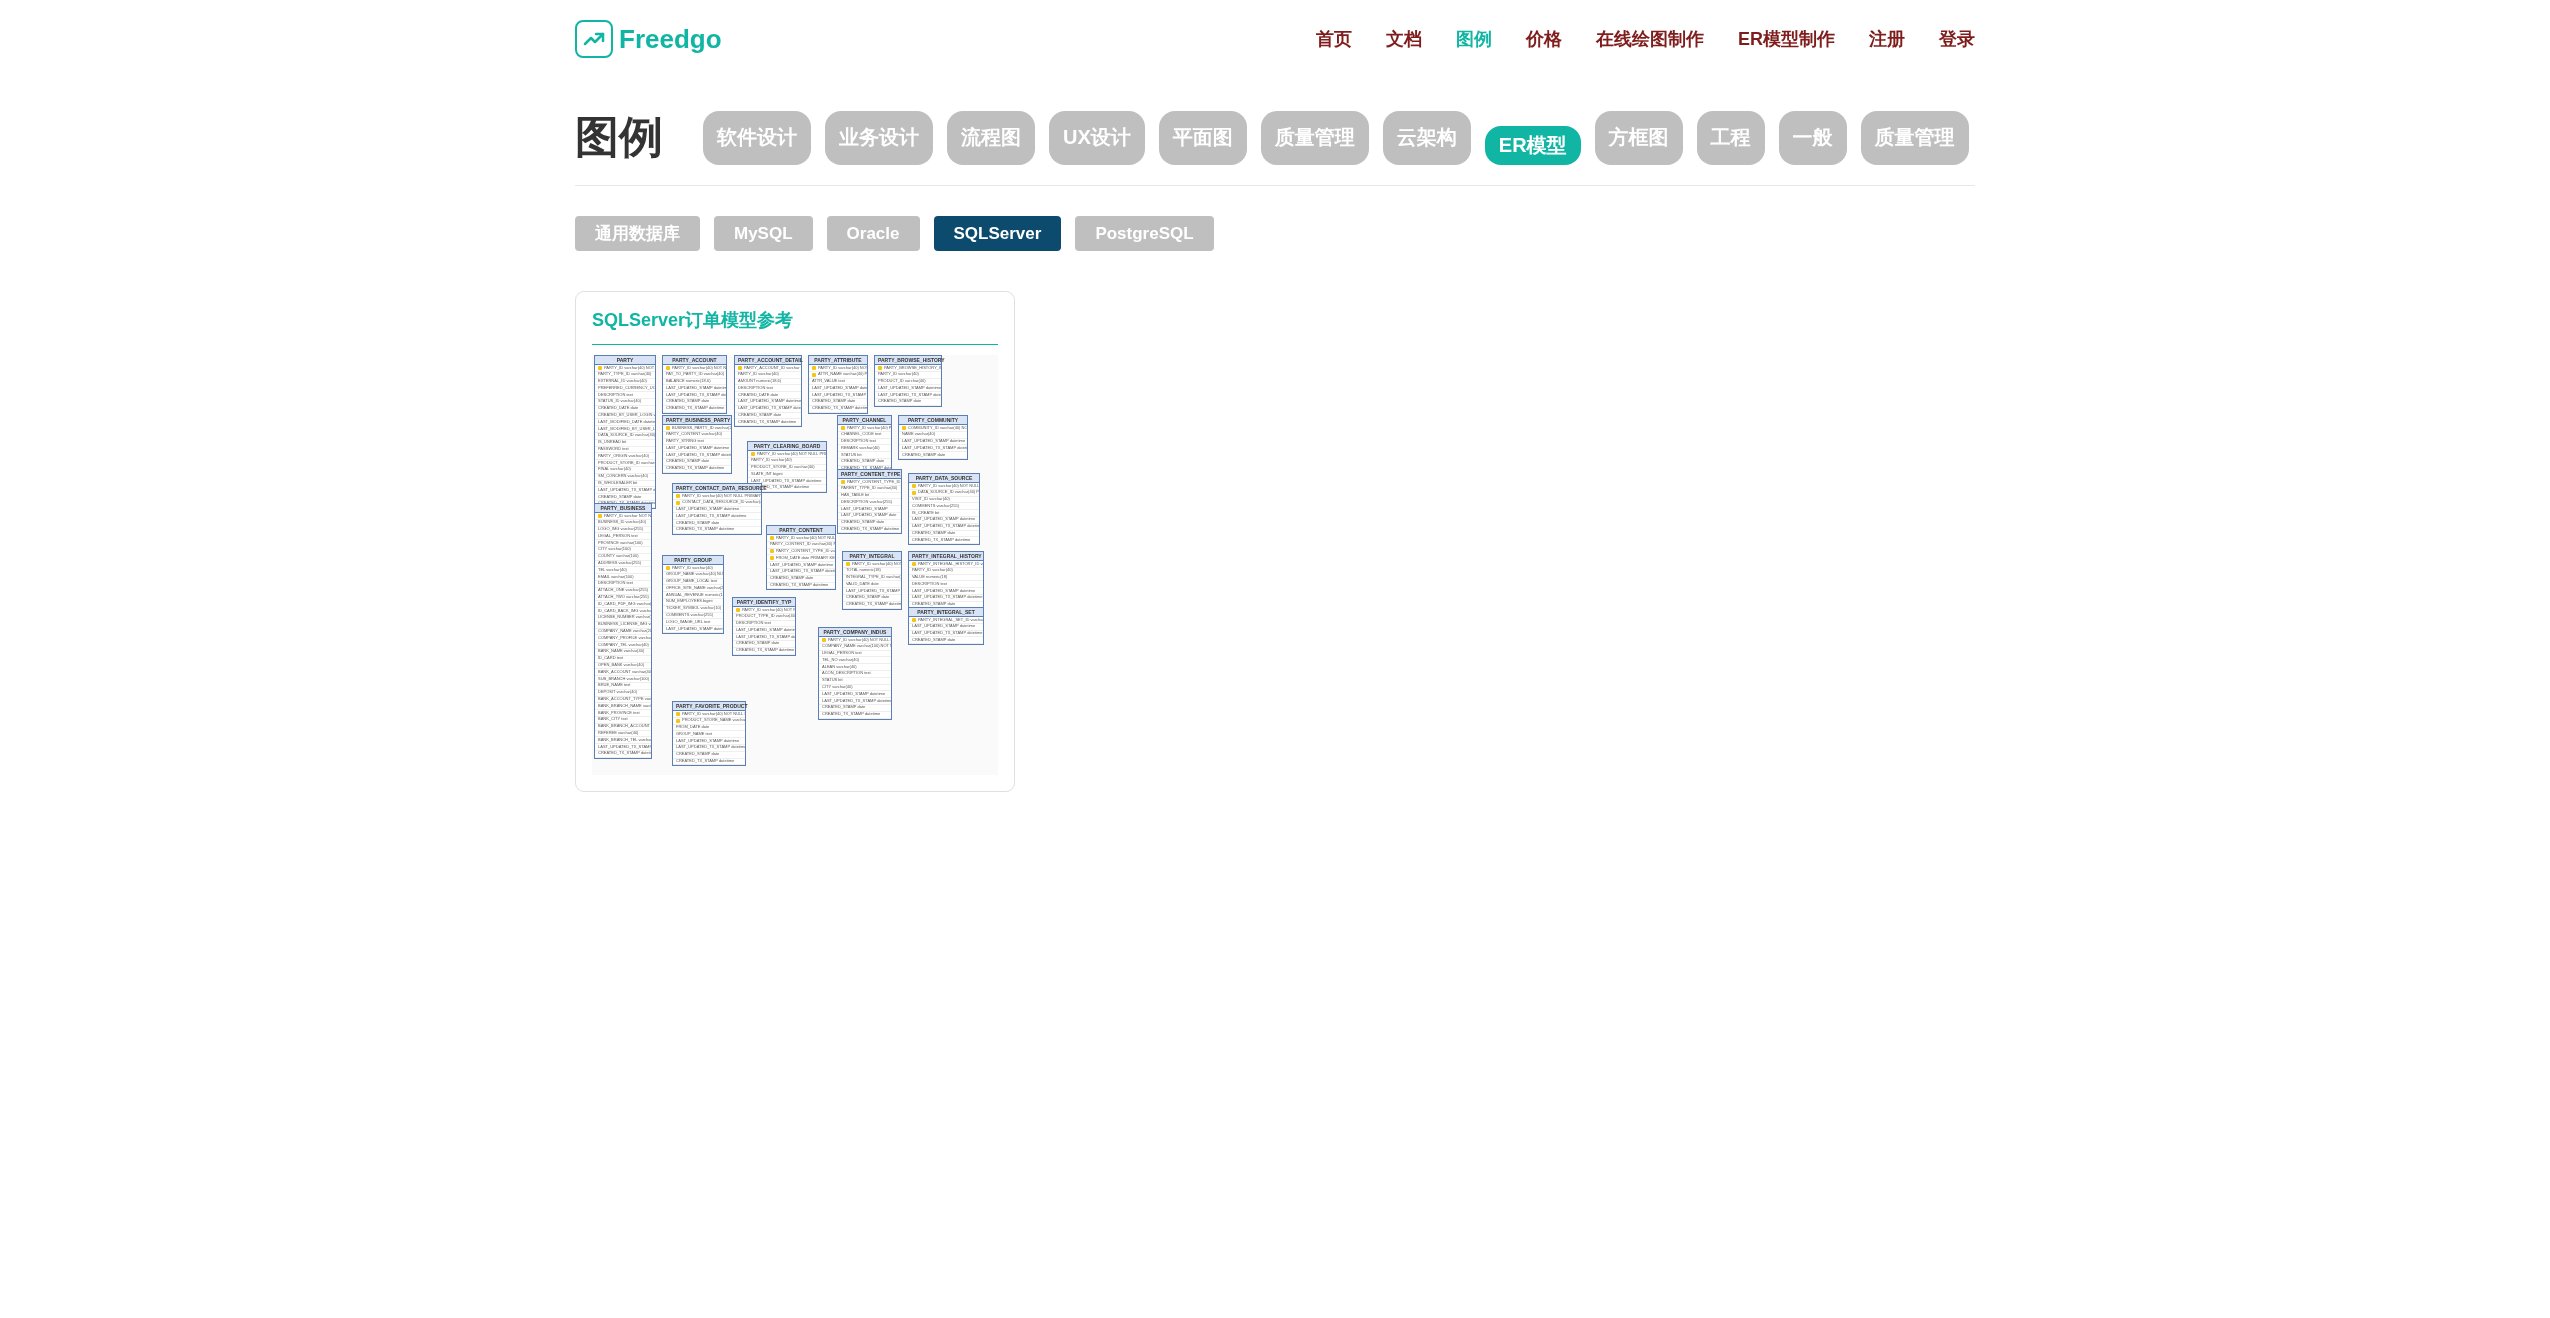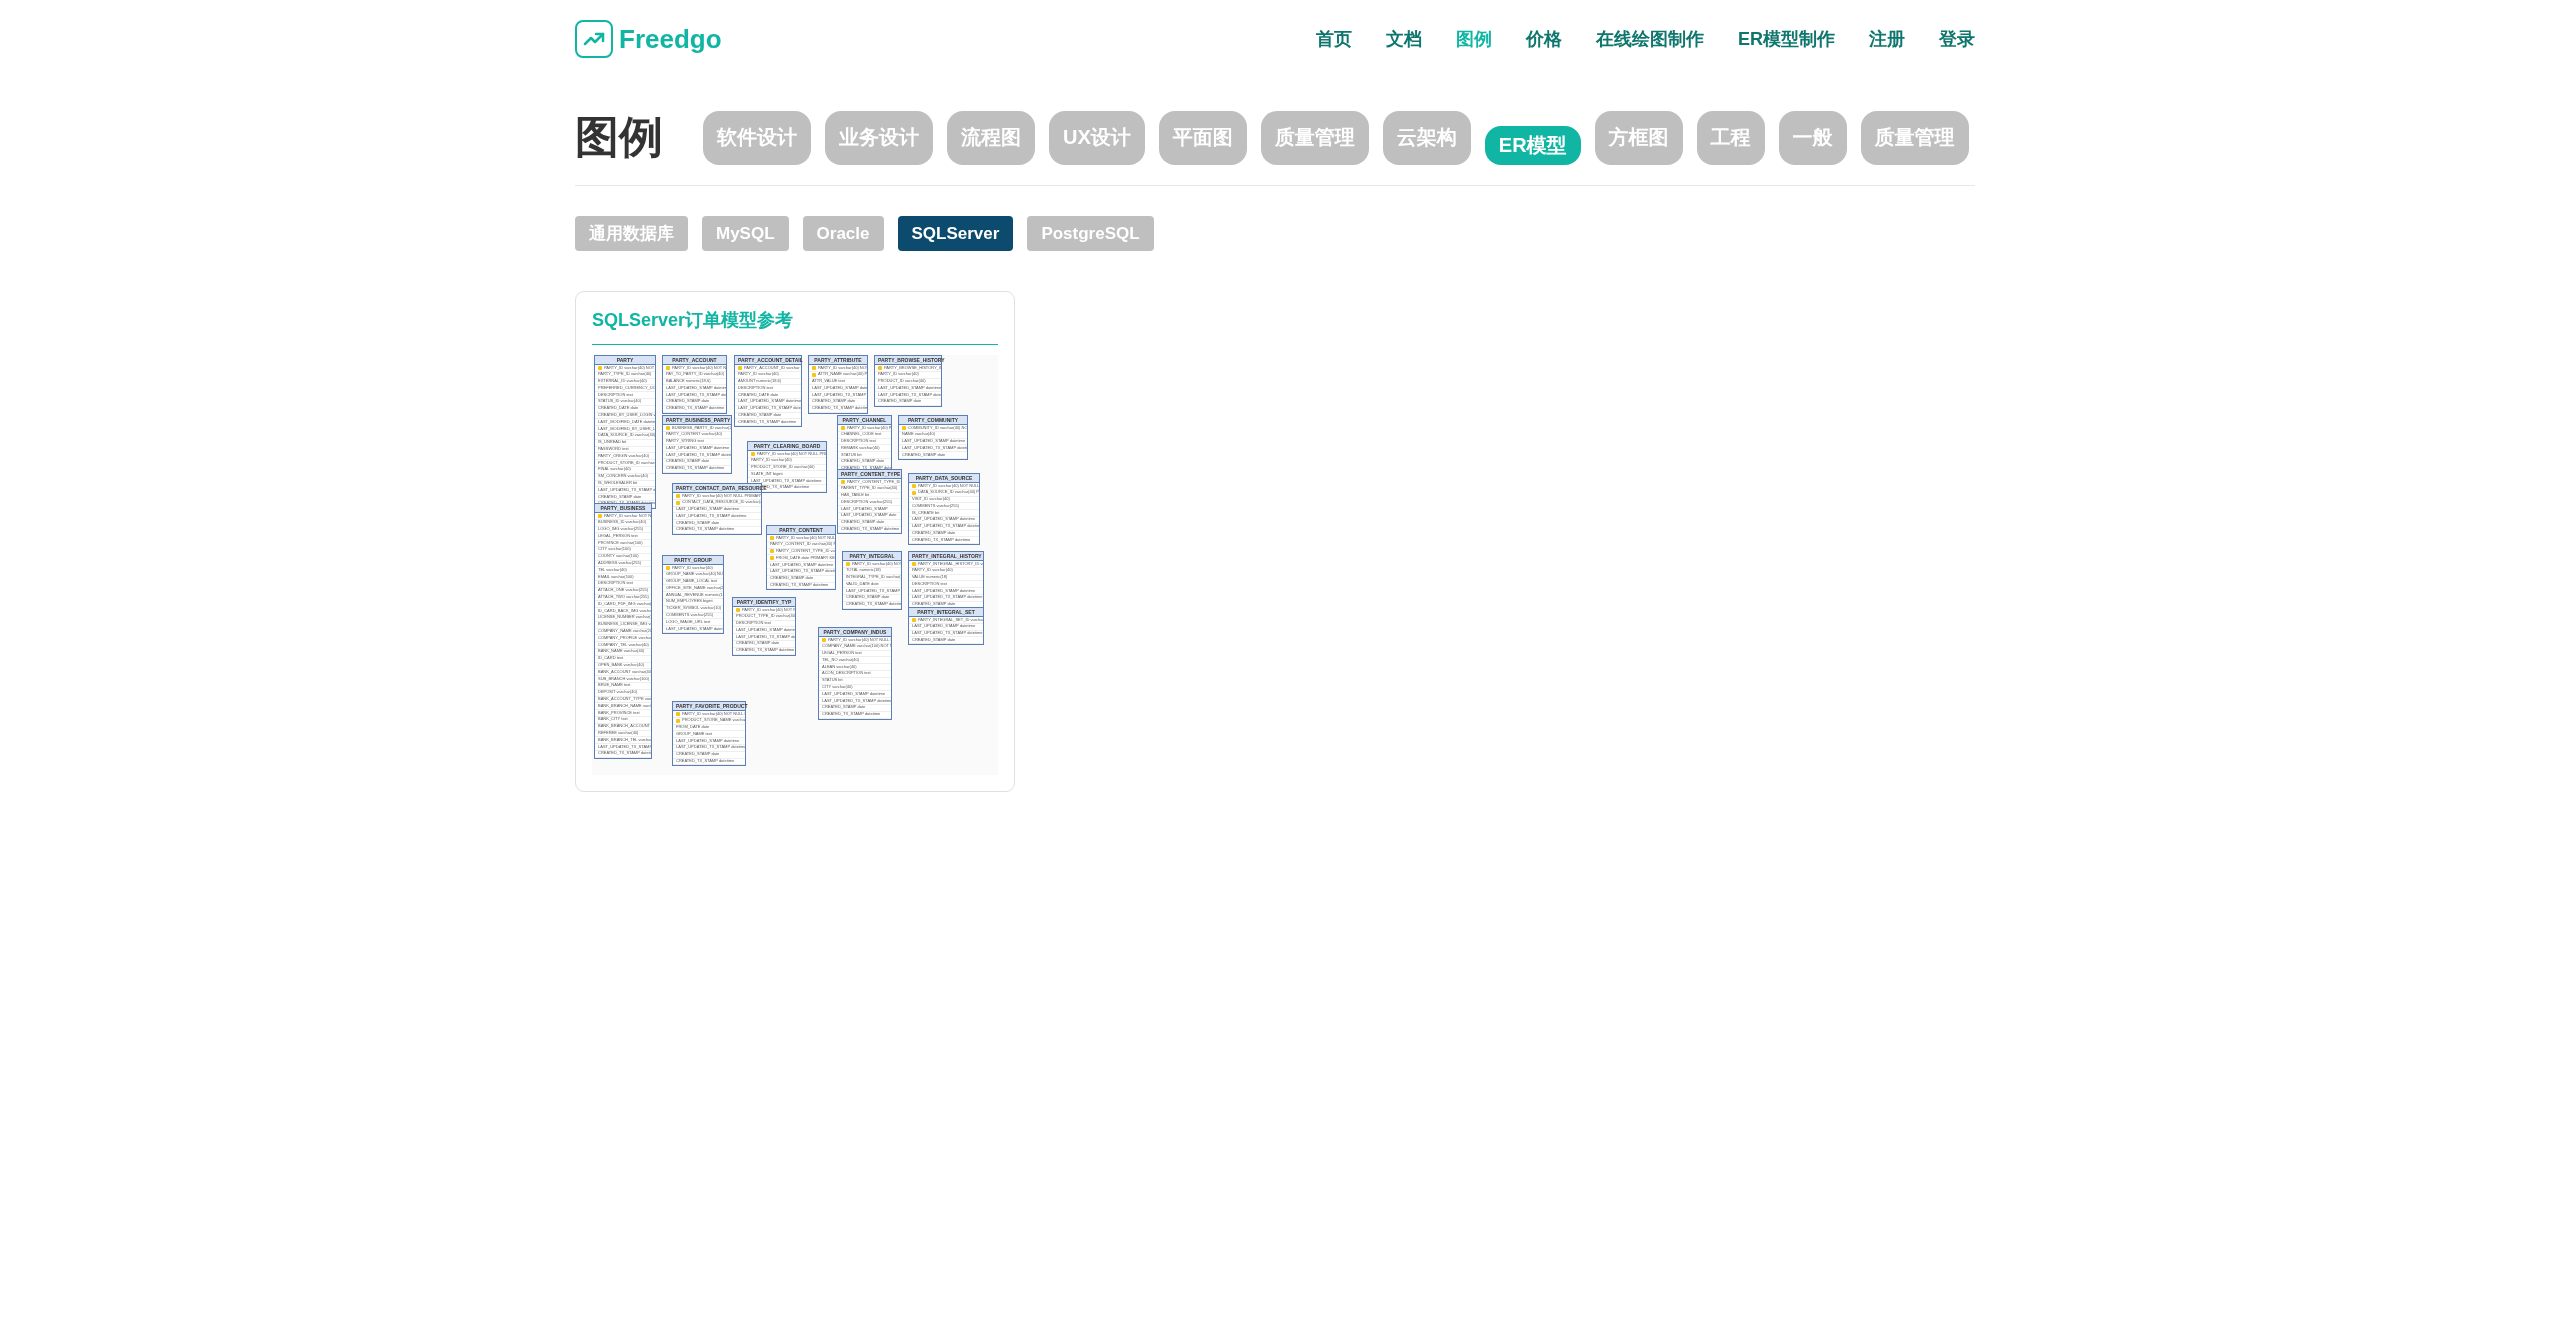--- a/index.html
+++ b/index.html
@@ -45,21 +45,21 @@
       color: #10b5a3;
       font-size: 26px;
       font-weight: 700;
     }
     .nav {
       display: flex;
       gap: 34px;
       align-items: center;
     }
     .nav-item {
-      color: #0f766e;
+      color: #7f1d1d;
       font-size: 18px;
       font-weight: 600;
       cursor: pointer;
       text-decoration: none;
     }
     .nav-item.active {
       color: #10b5a3;
     }
     .title-section {
       display: flex;
@@ -96,21 +96,21 @@
     }
     .subcategory-section {
       display: flex;
       gap: 14px;
       padding: 30px 0 20px 0;
       flex-wrap: wrap;
     }
     .subcategory-tag {
       background: #bfbfbf;
       color: #fff;
-      padding: 6px 14px;
+      padding: 6px 20px;
       border-radius: 4px;
       font-size: 17px;
       font-weight: 600;
       cursor: pointer;
       border: none;
     }
     .subcategory-tag.active {
       background: #0c4a6e;
     }
     .cards-grid {

